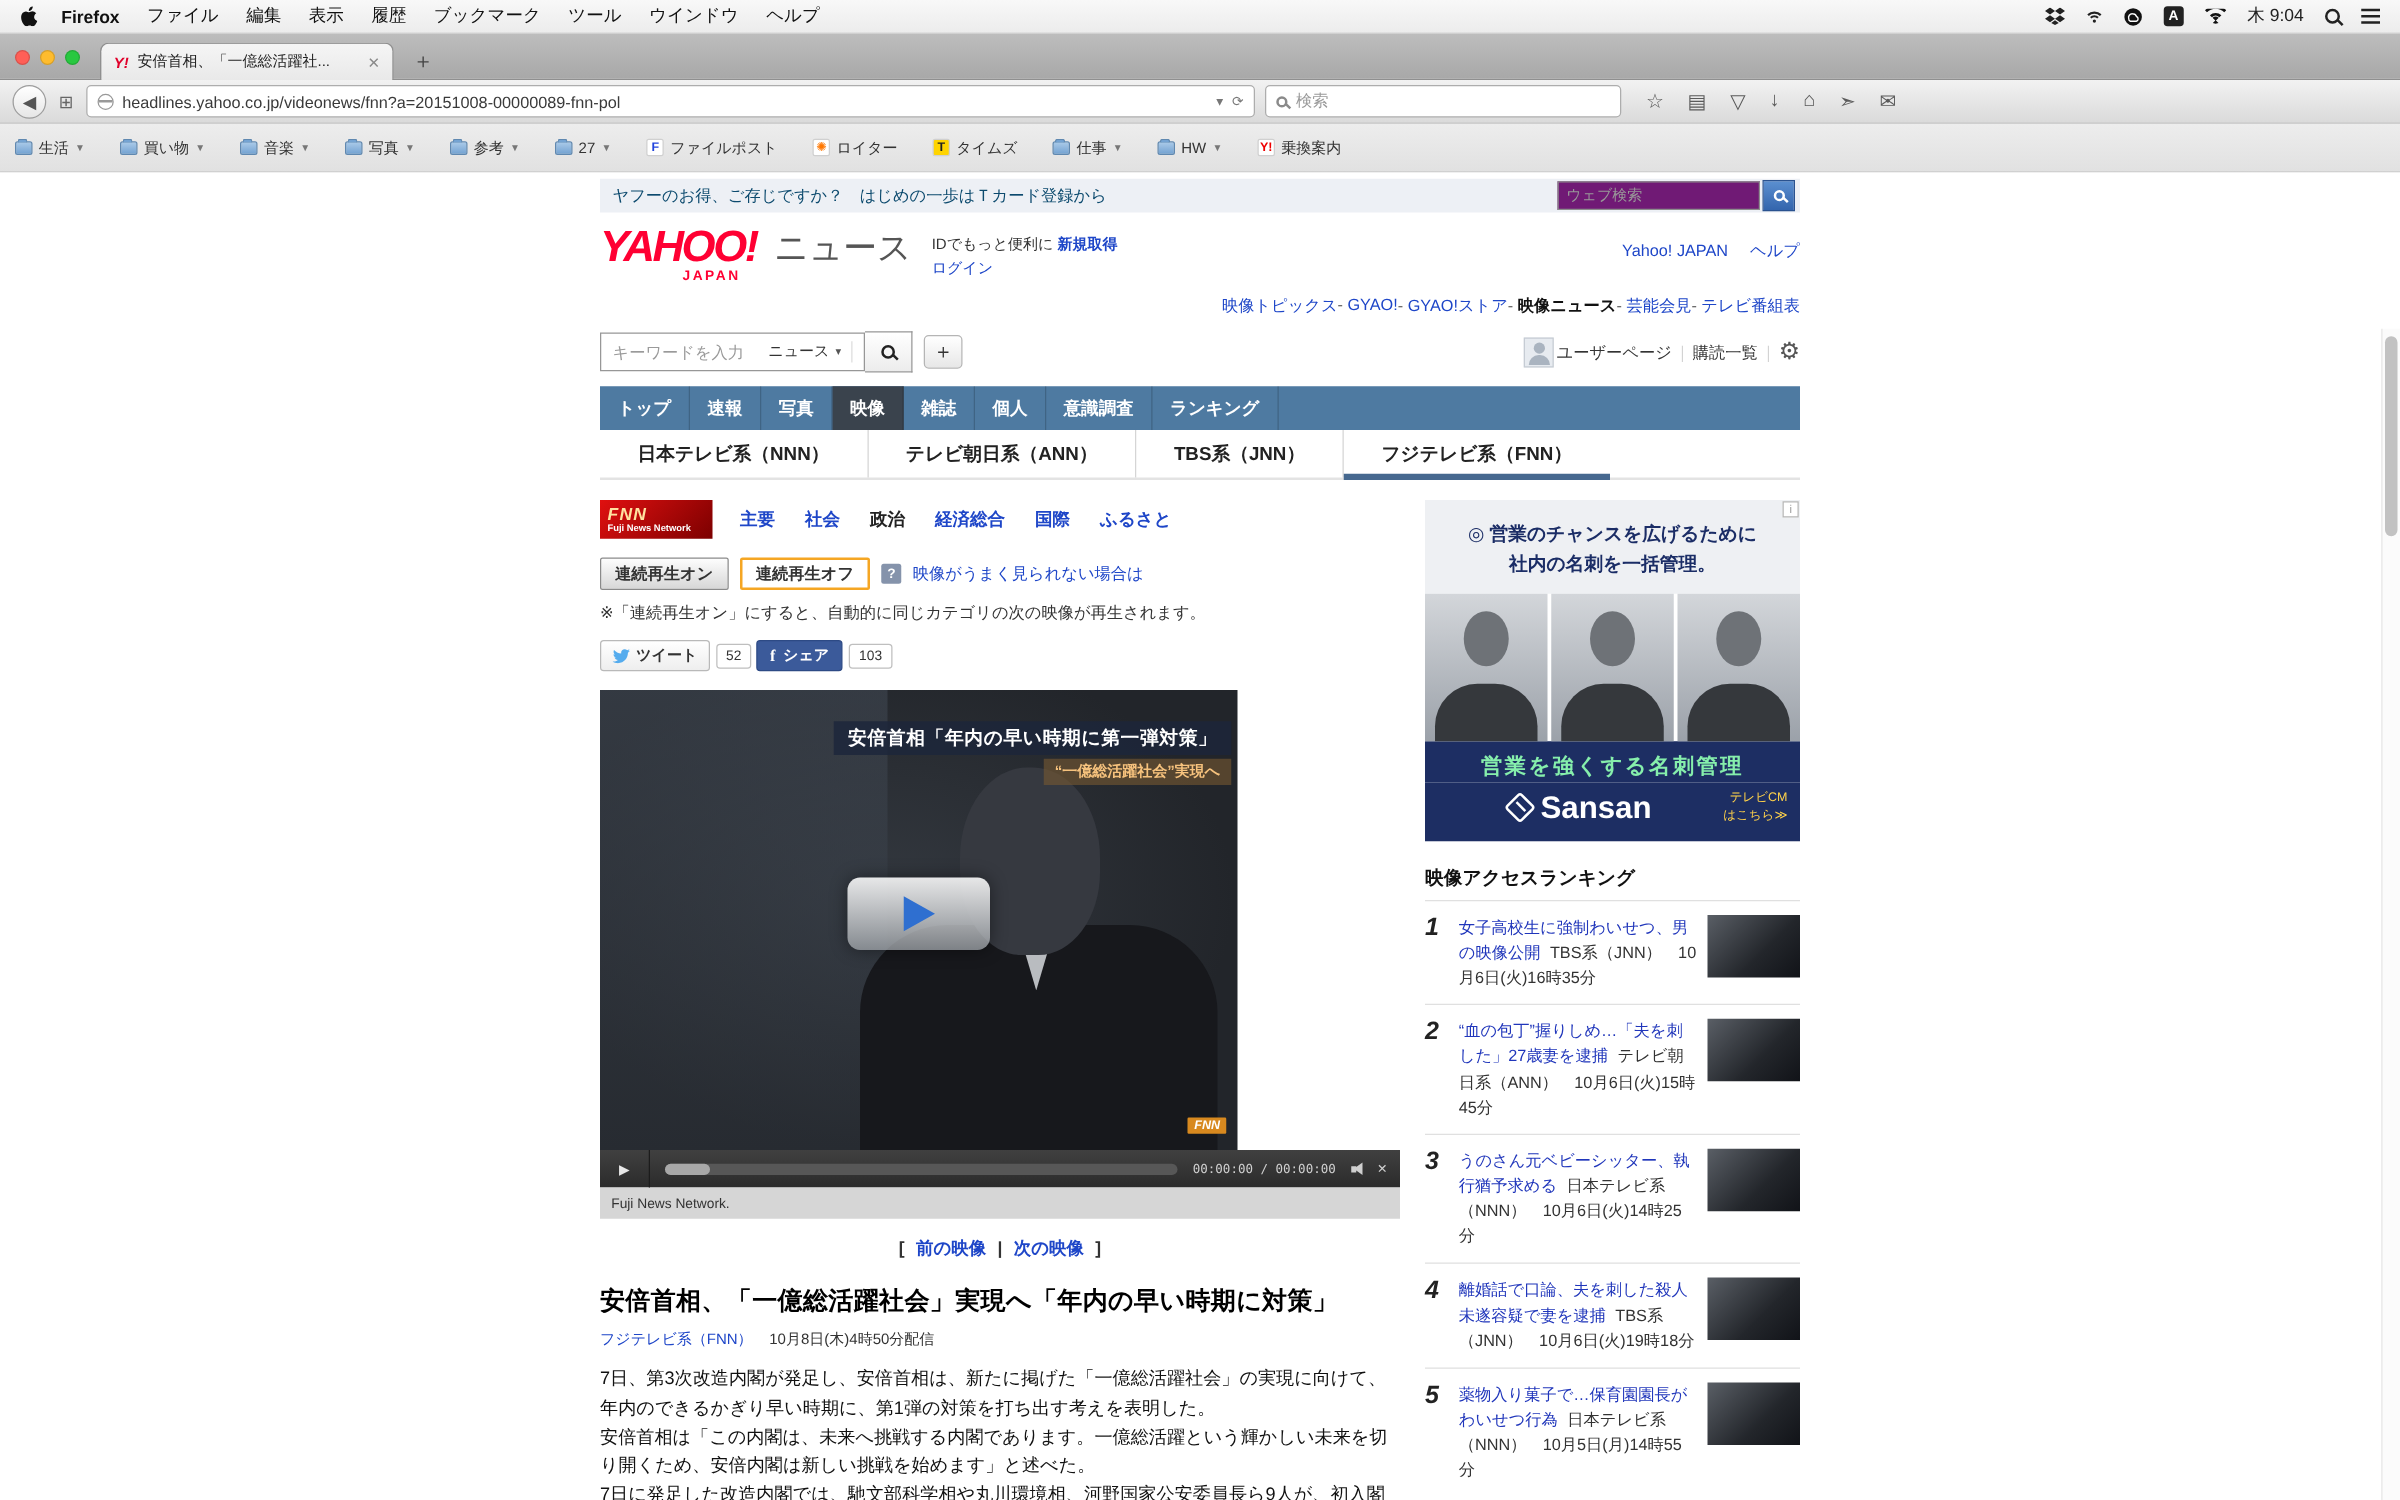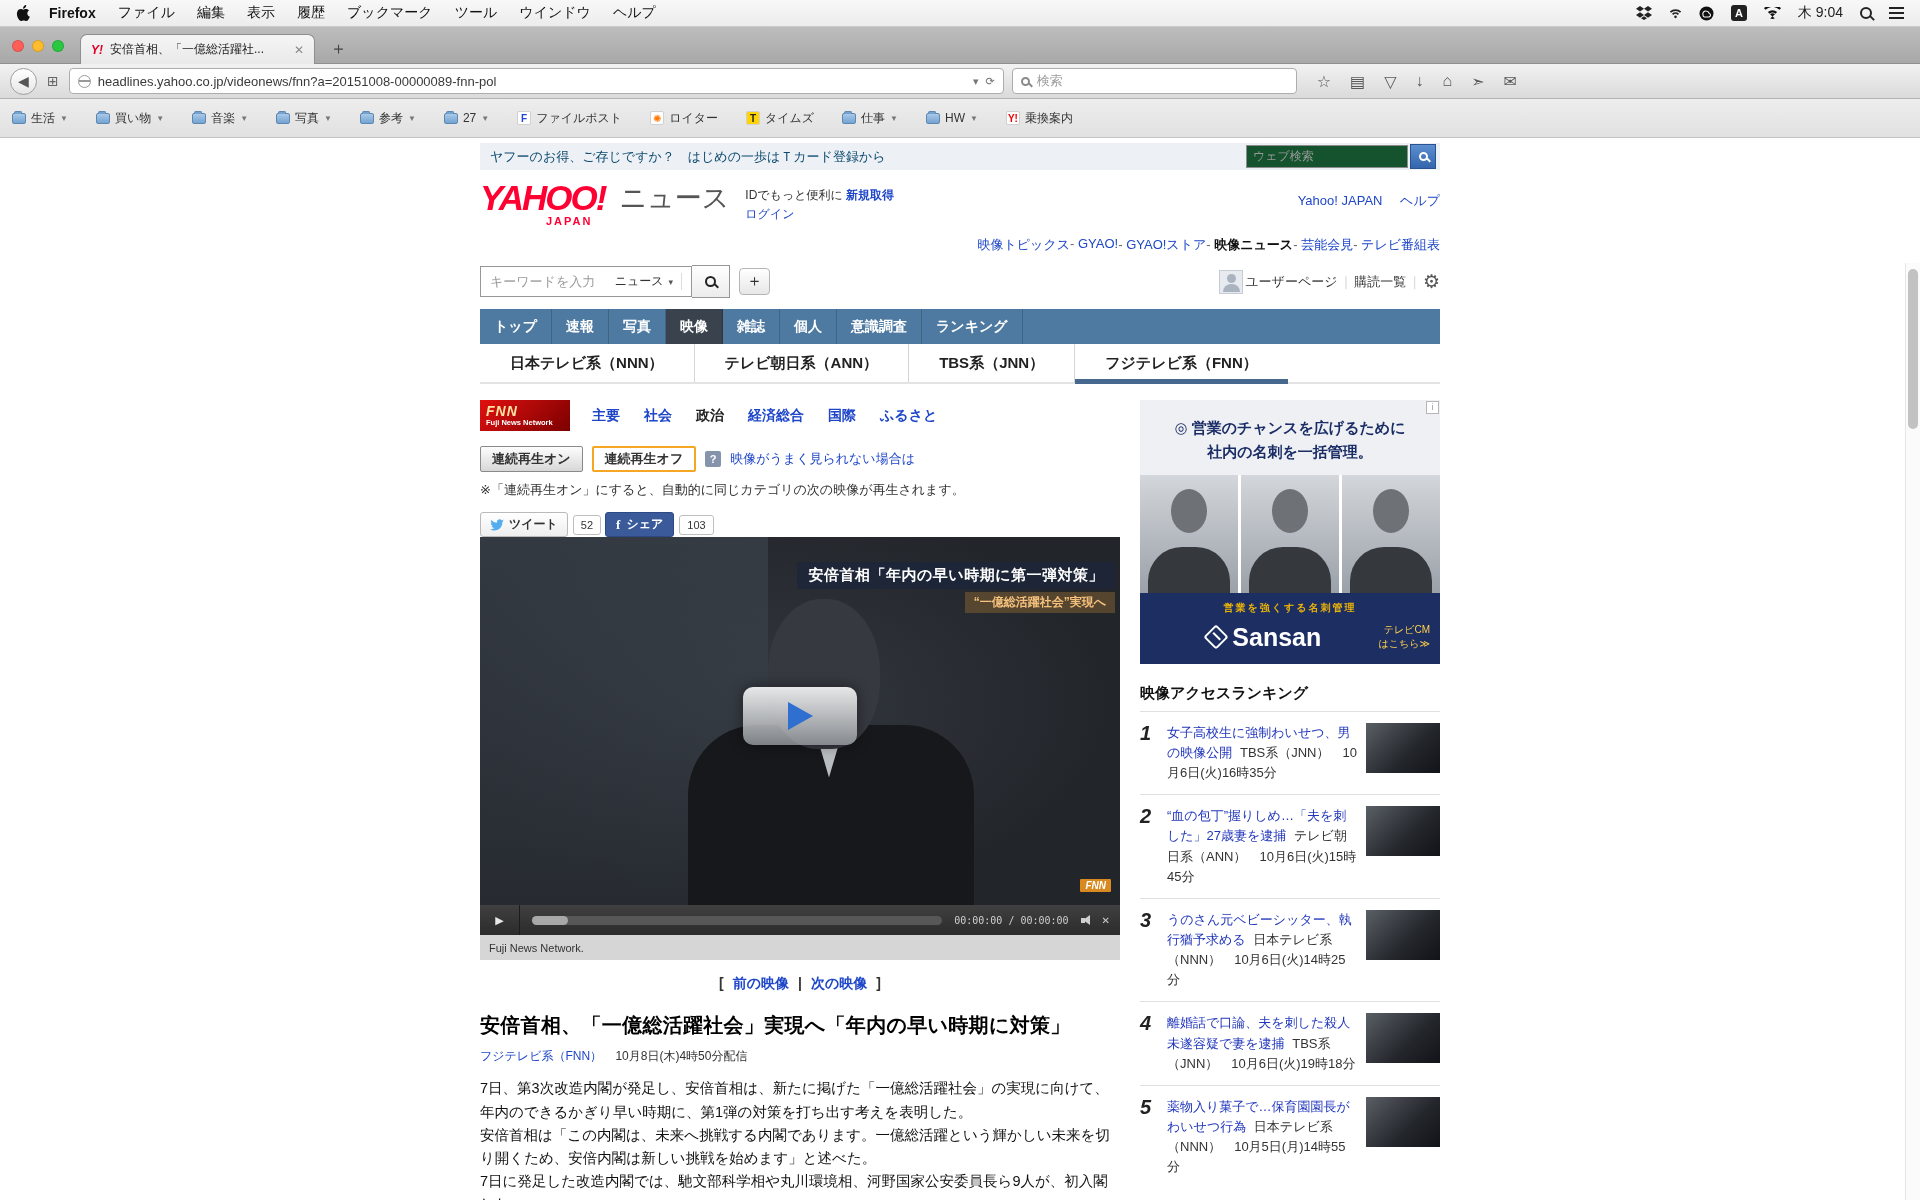--- a/index.html
+++ b/index.html
@@ -70,21 +70,21 @@
   .bookmark.site .bm-icon{display:flex}
 
   
   .page{position:relative;height:1075px;overflow:hidden;background:#fff}
   .content{width:960px;margin:0 auto;position:relative}
 
   .banner{height:27px;background:#edf0f5;margin-top:5px;display:flex;align-items:center;
           padding:0 10px;font-size:13px;position:relative}
   .banner a{color:#0c4a6e}
   .websearch{position:absolute;right:4px;top:1px;display:flex;align-items:center}
-  .ws-box{width:162px;height:23px;border:1px solid #8c8c8c;background:#14532d;font-size:12px;color:#999;
+  .ws-box{width:162px;height:23px;border:1px solid #8c8c8c;background:#701a75;font-size:12px;color:#999;
           display:flex;align-items:center;padding:0 6px}
   .ws-btn{width:26px;height:25px;background:linear-gradient(#5b8fd0,#3465ad);border:1px solid #2a528f;
           display:flex;align-items:center;justify-content:center;margin-left:2px}
   .ws-btn .mag{border-color:#fff}.ws-btn .mag::after{background:#fff}
 
   .header-row{display:flex;align-items:flex-start;margin-top:12px}
   .y-logo{position:relative;display:flex;align-items:flex-end}
   .y-main{font-size:35px;font-weight:bold;font-style:italic;color:#ff0033;letter-spacing:-2px;line-height:.9}
   .y-japan{position:absolute;left:66px;top:33px;font-size:11px;font-weight:bold;color:#ff0033;letter-spacing:2px}
   .y-news{font-size:27px;color:#555;margin-left:14px;line-height:1.1}
@@ -152,22 +152,22 @@
   .sh-group{display:flex;align-items:center}
   .tw-btn{display:flex;align-items:center;gap:5px;background:linear-gradient(#fff,#eee);border:1px solid #b9b9b9;
           border-radius:3px;padding:3px 9px;font-size:12px;font-weight:bold;color:#333}
   .tw-bird{width:14px;height:12px;fill:#55acee}
   .count{border:1px solid #bfbfbf;border-radius:3px;padding:3px 7px;font-size:11px;color:#333;margin-left:5px;background:#fff}
   .fb-btn{display:flex;align-items:center;gap:6px;background:#3b5a9a;border:1px solid #2d4a85;border-radius:3px;
           padding:3px 10px;font-size:12px;font-weight:bold;color:#fff}
   .fb-f{font-weight:bold;font-family:"Liberation Serif",serif;font-size:13px}
 
   
-  .video-box{width:640px;height:368px;background:radial-gradient(ellipse at 45% 45%,#33383f 0%,#22252a 70%);
-             position:relative;overflow:hidden;}
+  .video-box{width:510px;height:368px;background:radial-gradient(ellipse at 45% 45%,#33383f 0%,#22252a 70%);
+             position:relative;overflow:hidden;margin-top:15px}
   .vid-panel{position:absolute;left:0;top:0;width:45%;height:100%;background:linear-gradient(#424a55,#2b3037);opacity:.55}
   .fig-head{position:absolute;left:288px;top:62px;width:112px;height:150px;border-radius:48% 48% 44% 44%;background:#363940}
   .fig-body{position:absolute;left:208px;top:188px;width:286px;height:190px;border-radius:70px 70px 0 0;background:#17181c}
   .fig-shirt{position:absolute;left:336px;top:196px;width:26px;height:44px;background:#b9bcc0;
              clip-path:polygon(50% 100%,0 0,100% 0)}
   .overlay-title{position:absolute;right:5px;top:25px;background:rgba(28,38,58,.82);color:#fff;
                  font-size:15px;font-weight:bold;padding:4px 11px;letter-spacing:.5px}
   .overlay-sub{position:absolute;right:5px;top:55px;background:rgba(120,90,50,.6);color:#f6c27d;
                font-size:12px;font-weight:bold;padding:2px 9px}
   .play-btn{position:absolute;left:50%;top:150px;transform:translateX(-50%);width:114px;height:58px;border-radius:10px;
@@ -206,21 +206,21 @@
   .ad-box{position:relative;background:#eef0f3}
   .ad-mark{position:absolute;right:1px;top:1px;width:13px;height:13px;border:1px solid #b5b5b5;background:#fff;
            color:#999;font-size:9px;line-height:11px;text-align:center}
   .ad-copy{padding:16px 10px 12px;text-align:center;color:#1b2d66;font-weight:bold;font-size:15px;line-height:1.55}
   .ad-photos{display:flex;gap:3px;height:118px;background:#fff}
   .man{flex:1;position:relative;overflow:hidden;background:linear-gradient(#d3d6da,#9ba1a9)}
   .man::before{content:"";position:absolute;left:50%;top:14px;transform:translateX(-50%);
                width:36px;height:44px;border-radius:50%;background:#6e7277}
   .man::after{content:"";position:absolute;left:50%;bottom:-6px;transform:translateX(-50%);
               width:82px;height:52px;border-radius:34px 34px 0 0;background:#35383c}
-  .ad-band{background:#1d2e63;color:#eab308;text-align:center;font-size:10px;font-weight:bold;
+  .ad-band{background:#1d2e63;color:#86efac;text-align:center;font-size:17px;font-weight:bold;
            letter-spacing:2px;padding:8px 0 2px}
   .ad-logo-row{background:#1d2e63;display:flex;align-items:center;padding:6px 10px 12px}
   .sansan{display:flex;align-items:center;gap:7px;margin:0 auto;color:#fff;font-size:25px;font-weight:bold}
   .sansan-ic{width:18px;height:18px;border:2.5px solid #fff;border-radius:3px;transform:rotate(45deg);position:relative}
   .sansan-ic::before{content:"";position:absolute;left:2px;top:5px;right:2px;height:2px;background:#fff}
   .ad-cta{color:#ffd24a;font-size:10px;text-align:right;line-height:1.4}
 
   .rk-heading{font-size:15px;font-weight:bold;color:#111;margin:20px 0 0;padding-bottom:8px}
   .rank-item{display:flex;border-top:1px solid #e0e0e0;padding:11px 0;font-size:13px}
   .rank-num{flex:none;width:27px;font-size:20px;font-weight:bold;font-style:italic;color:#222;line-height:1}

